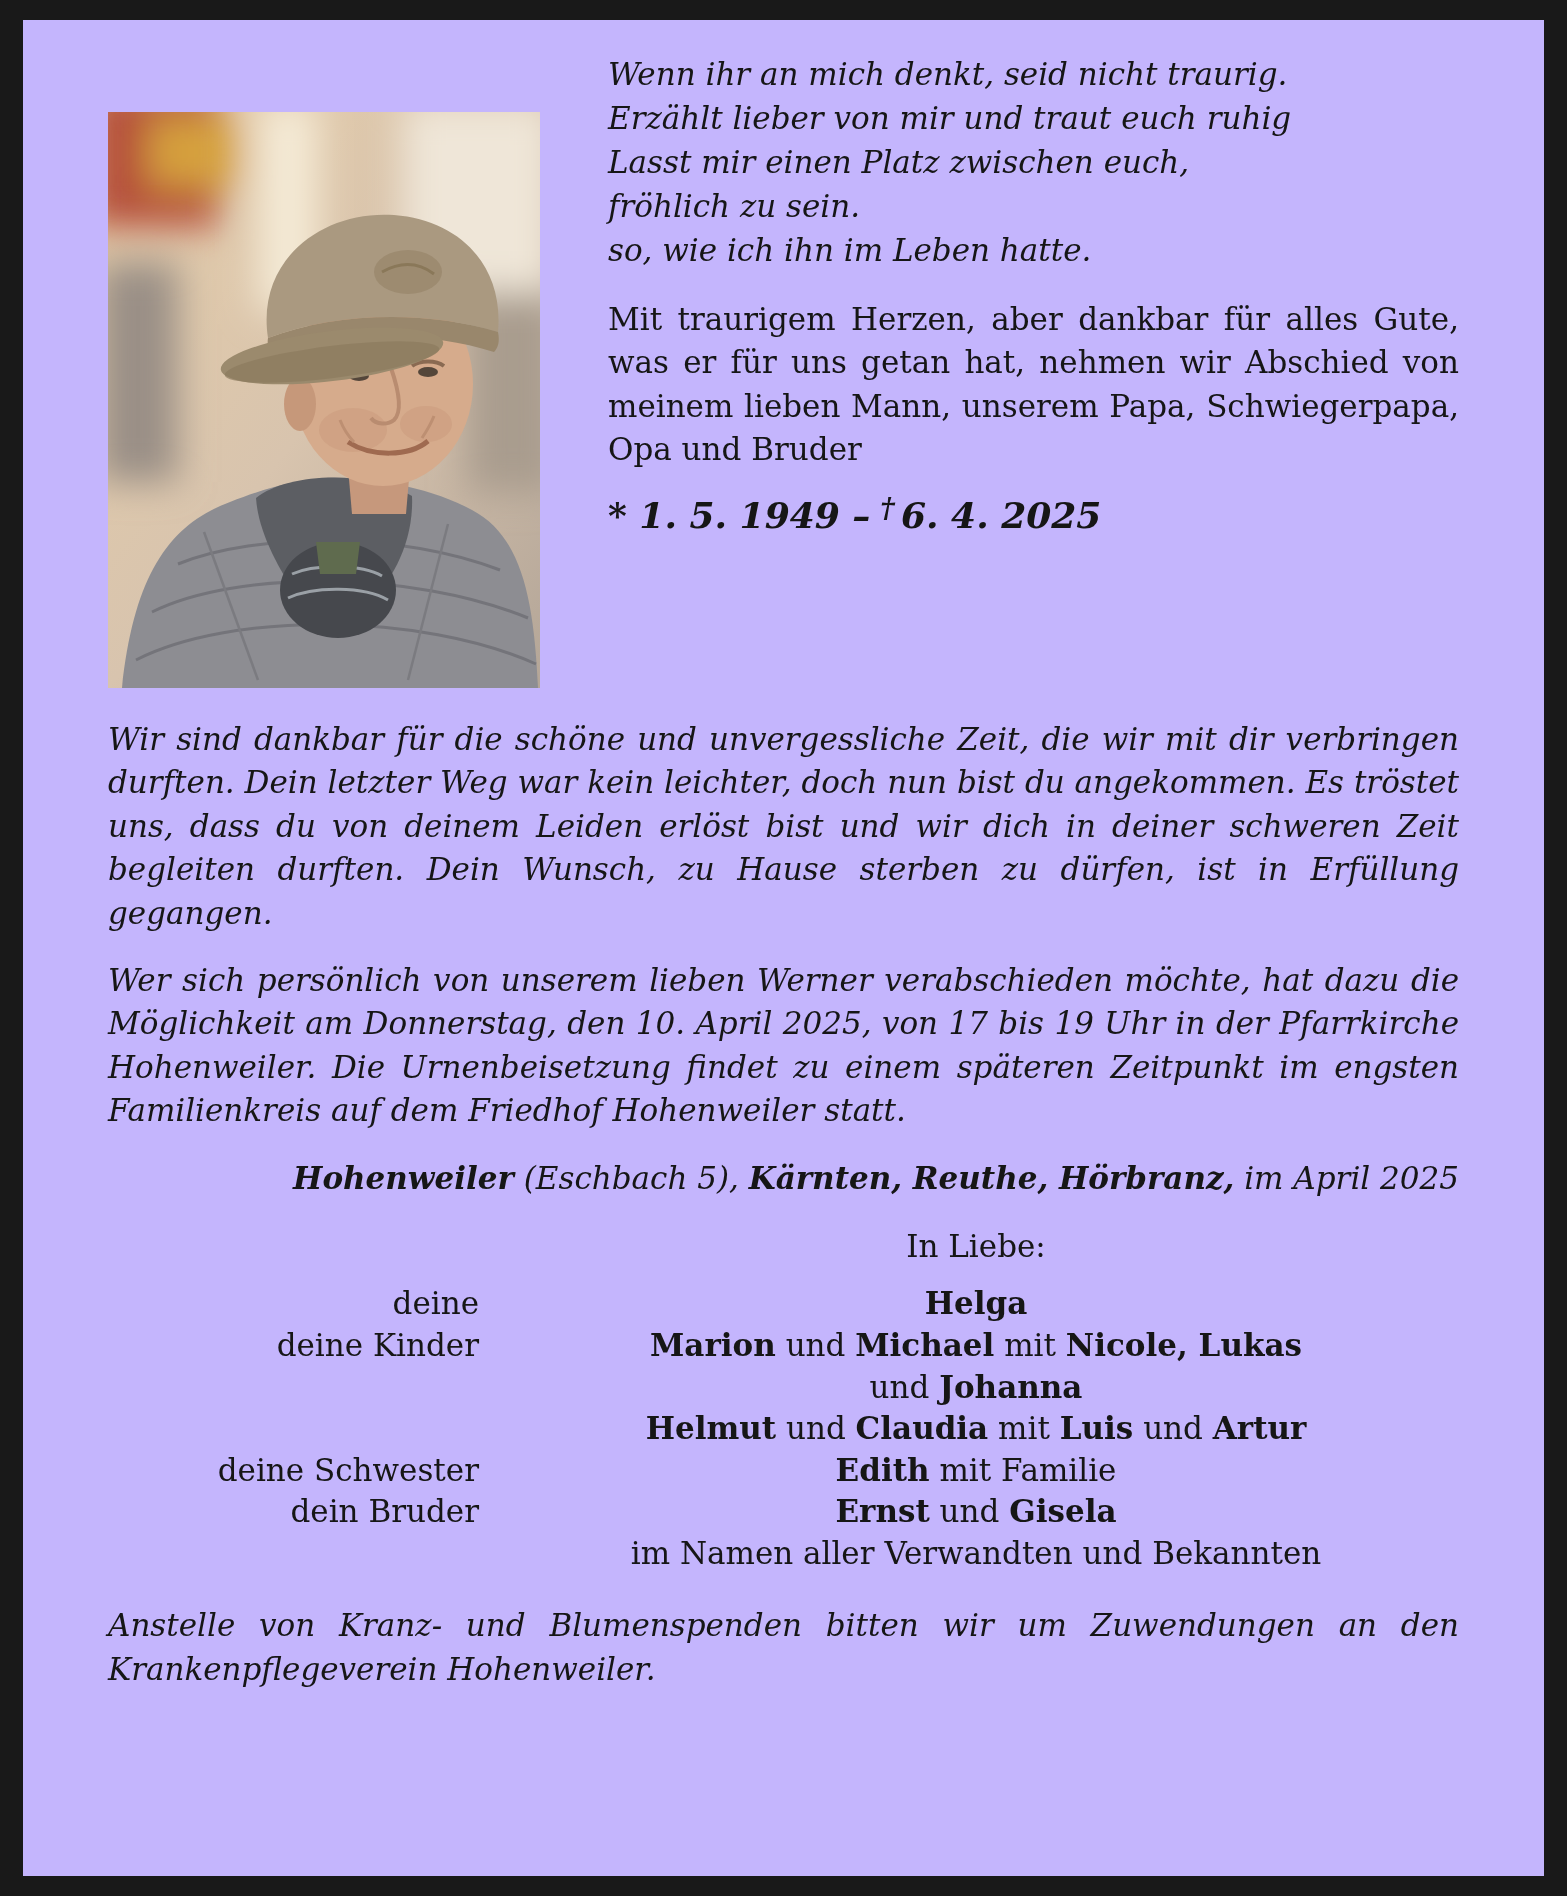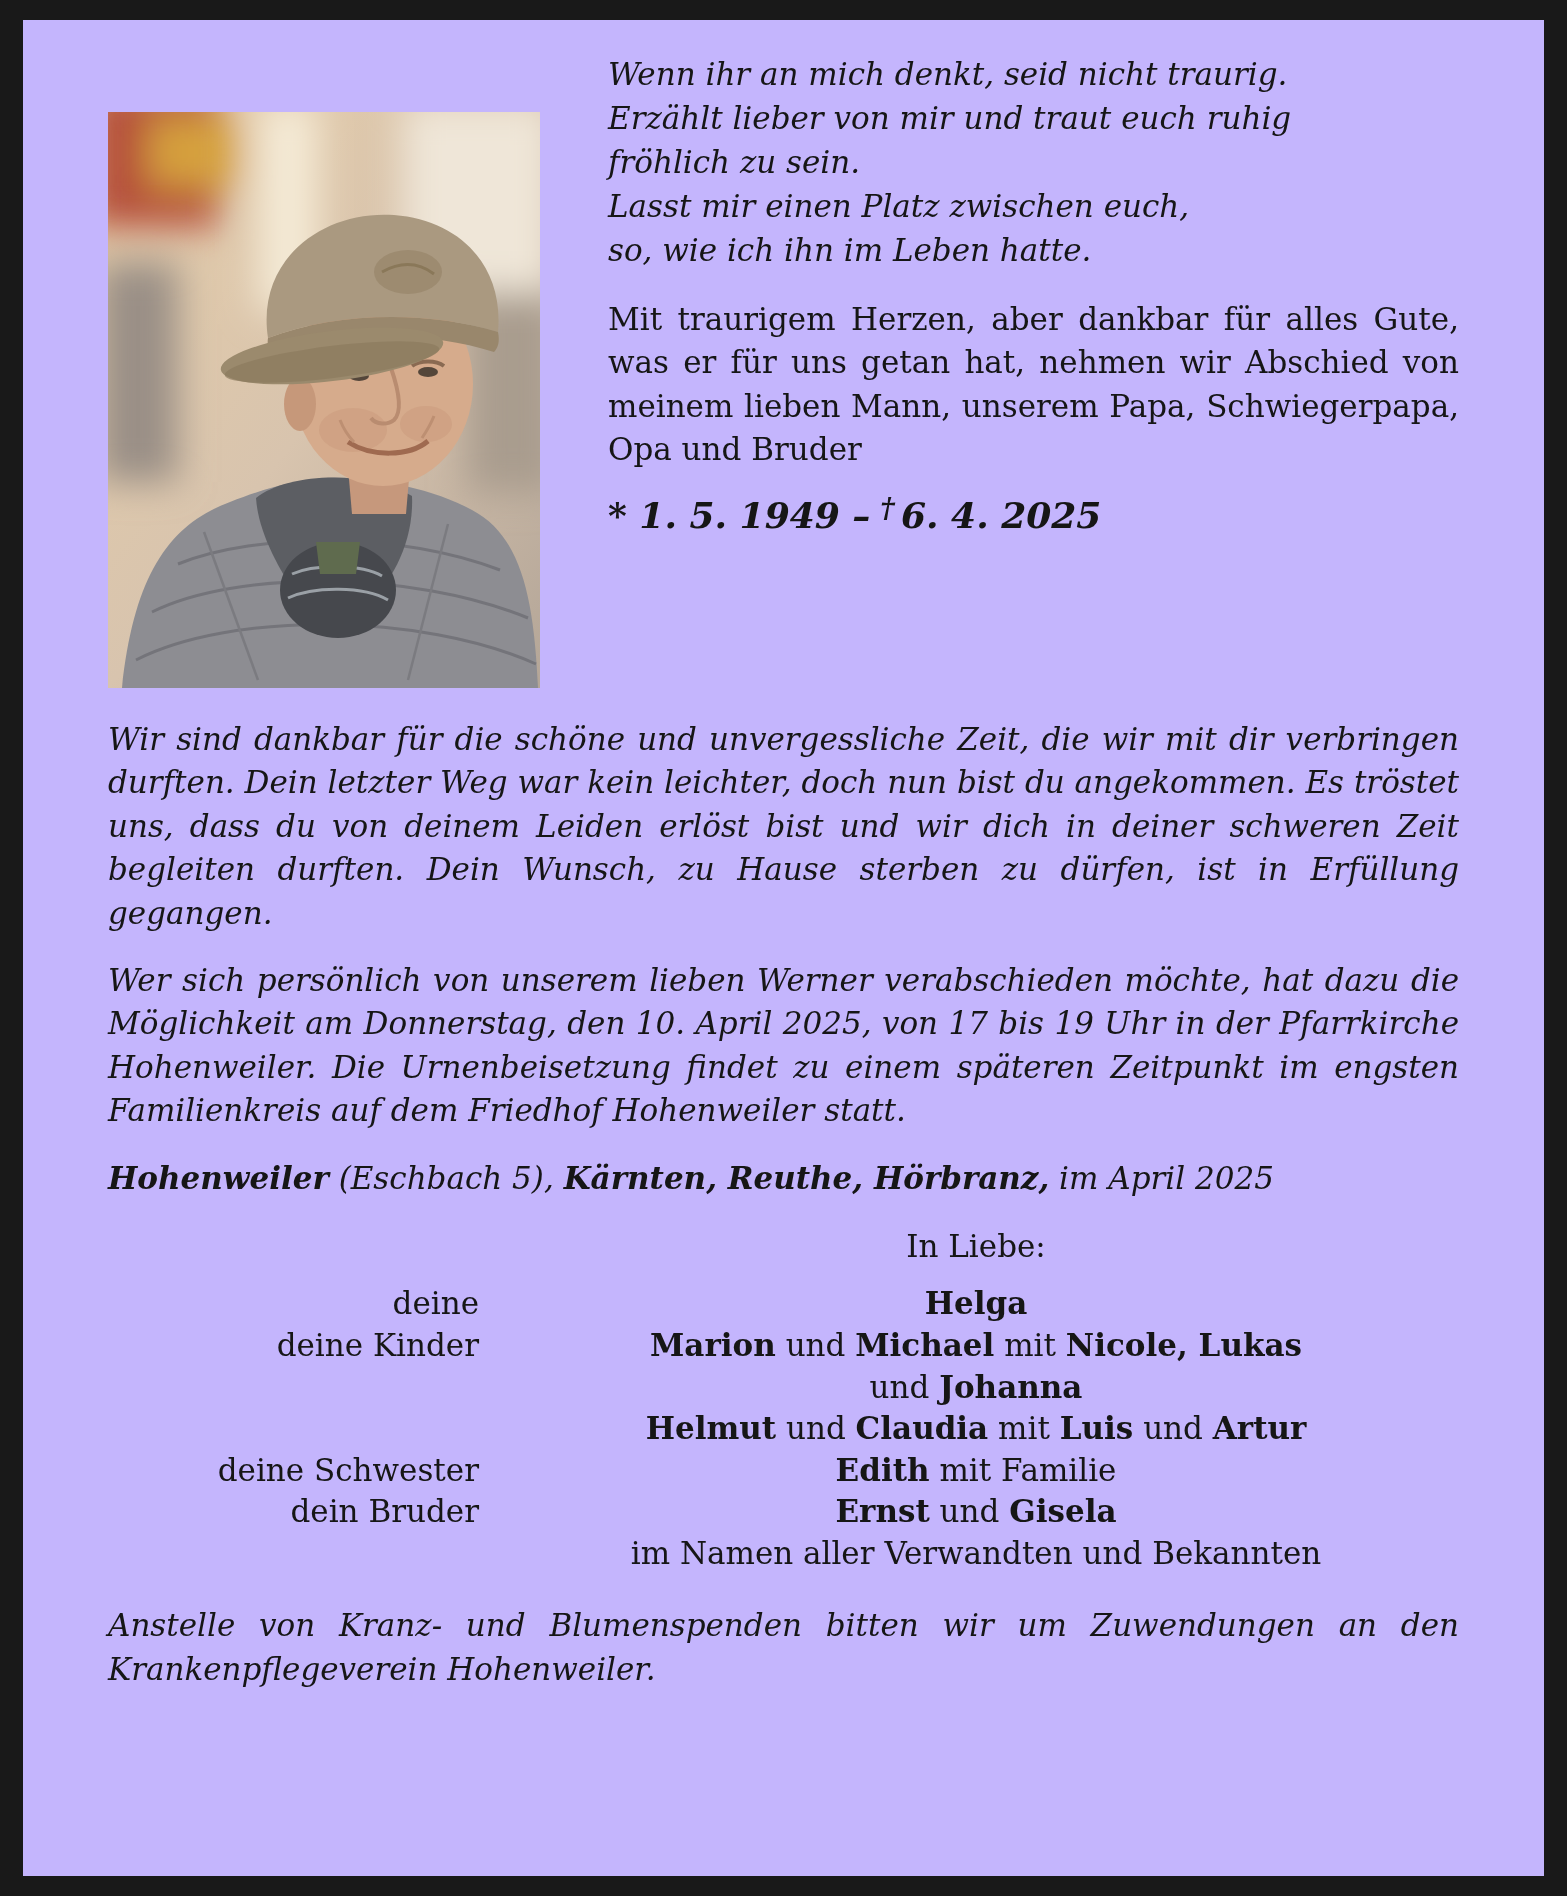--- a/index.html
+++ b/index.html
@@ -31,21 +31,21 @@
   .intro { font-size: 31px; line-height: 1.4; text-align: justify; margin: 0 0 20px 0; }
 
   .name-block { margin-top: 8px; }
   .name-line { font-size: 82px; line-height: 1.16; }
   .dates { font-size: 36px; font-weight: bold; margin-top: 16px; white-space: nowrap; font-style: italic; }
   .dates .cross { font-size: 28px; vertical-align: 10px; margin: 0 4px 0 10px; }
   .dates .death { margin-left: 2px; }
 
   .body { font-size: 31px; line-height: 1.4; text-align: justify; margin: 24px 0 0 0; font-style: italic; }
   .body.first { margin-top: 30px; }
-  .location { text-align: left; }
+  .location { text-align: right; }
   .b { font-weight: bold; }
 
   .family-block { margin-top: 26px; font-size: 31px; line-height: 1.34; }
   .family-row { display: grid; grid-template-columns: 371px 1fr; column-gap: 14px; }
   .family-row.lead { margin-bottom: 16px; }
   .family-label { text-align: right; }
   .family-content { text-align: center; }
 
   .closing { margin-top: 30px; }
 </style>
@@ -120,22 +120,22 @@
 
         <ellipse cx="224" cy="244" rx="112" ry="25" fill="#9b8a6d" transform="rotate(-7 224 244)"></ellipse>
         <ellipse cx="224" cy="250" rx="108" ry="16" fill="#8c7b5e" transform="rotate(-7 224 250)" opacity="0.7"></ellipse>
       </svg>
     </div>
 
     <div class="text-col">
       <div class="poem">
           <div>Wenn ihr an mich denkt, seid nicht traurig.</div>
           <div>Erzählt lieber von mir und traut euch ruhig</div>
+          <div>Lasst mir einen Platz zwischen euch,</div>
           <div>fröhlich zu sein.</div>
-          <div>Lasst mir einen Platz zwischen euch,</div>
           <div>so, wie ich ihn im Leben hatte.</div>
         </div>
       <p class="intro">Mit traurigem Herzen, aber dankbar für alles Gute, was er für uns getan hat, nehmen wir Abschied von meinem lieben Mann, unserem Papa, Schwiegerpapa, Opa und Bruder</p>
       <div class="dates">
         <span>* 1. 5. 1949 –</span><span class="cross">†</span><span class="death">6. 4. 2025</span>
       </div>
     </div>
   </div>
 
   <p class="body first">Wir sind dankbar für die schöne und unvergessliche Zeit, die wir mit dir verbringen durften. Dein letzter Weg war kein leichter, doch nun bist du angekommen. Es tröstet uns, dass du von deinem Leiden erlöst bist und wir dich in deiner schweren Zeit begleiten durften. Dein Wunsch, zu Hause sterben zu dürfen, ist in Erfüllung gegangen.</p>

